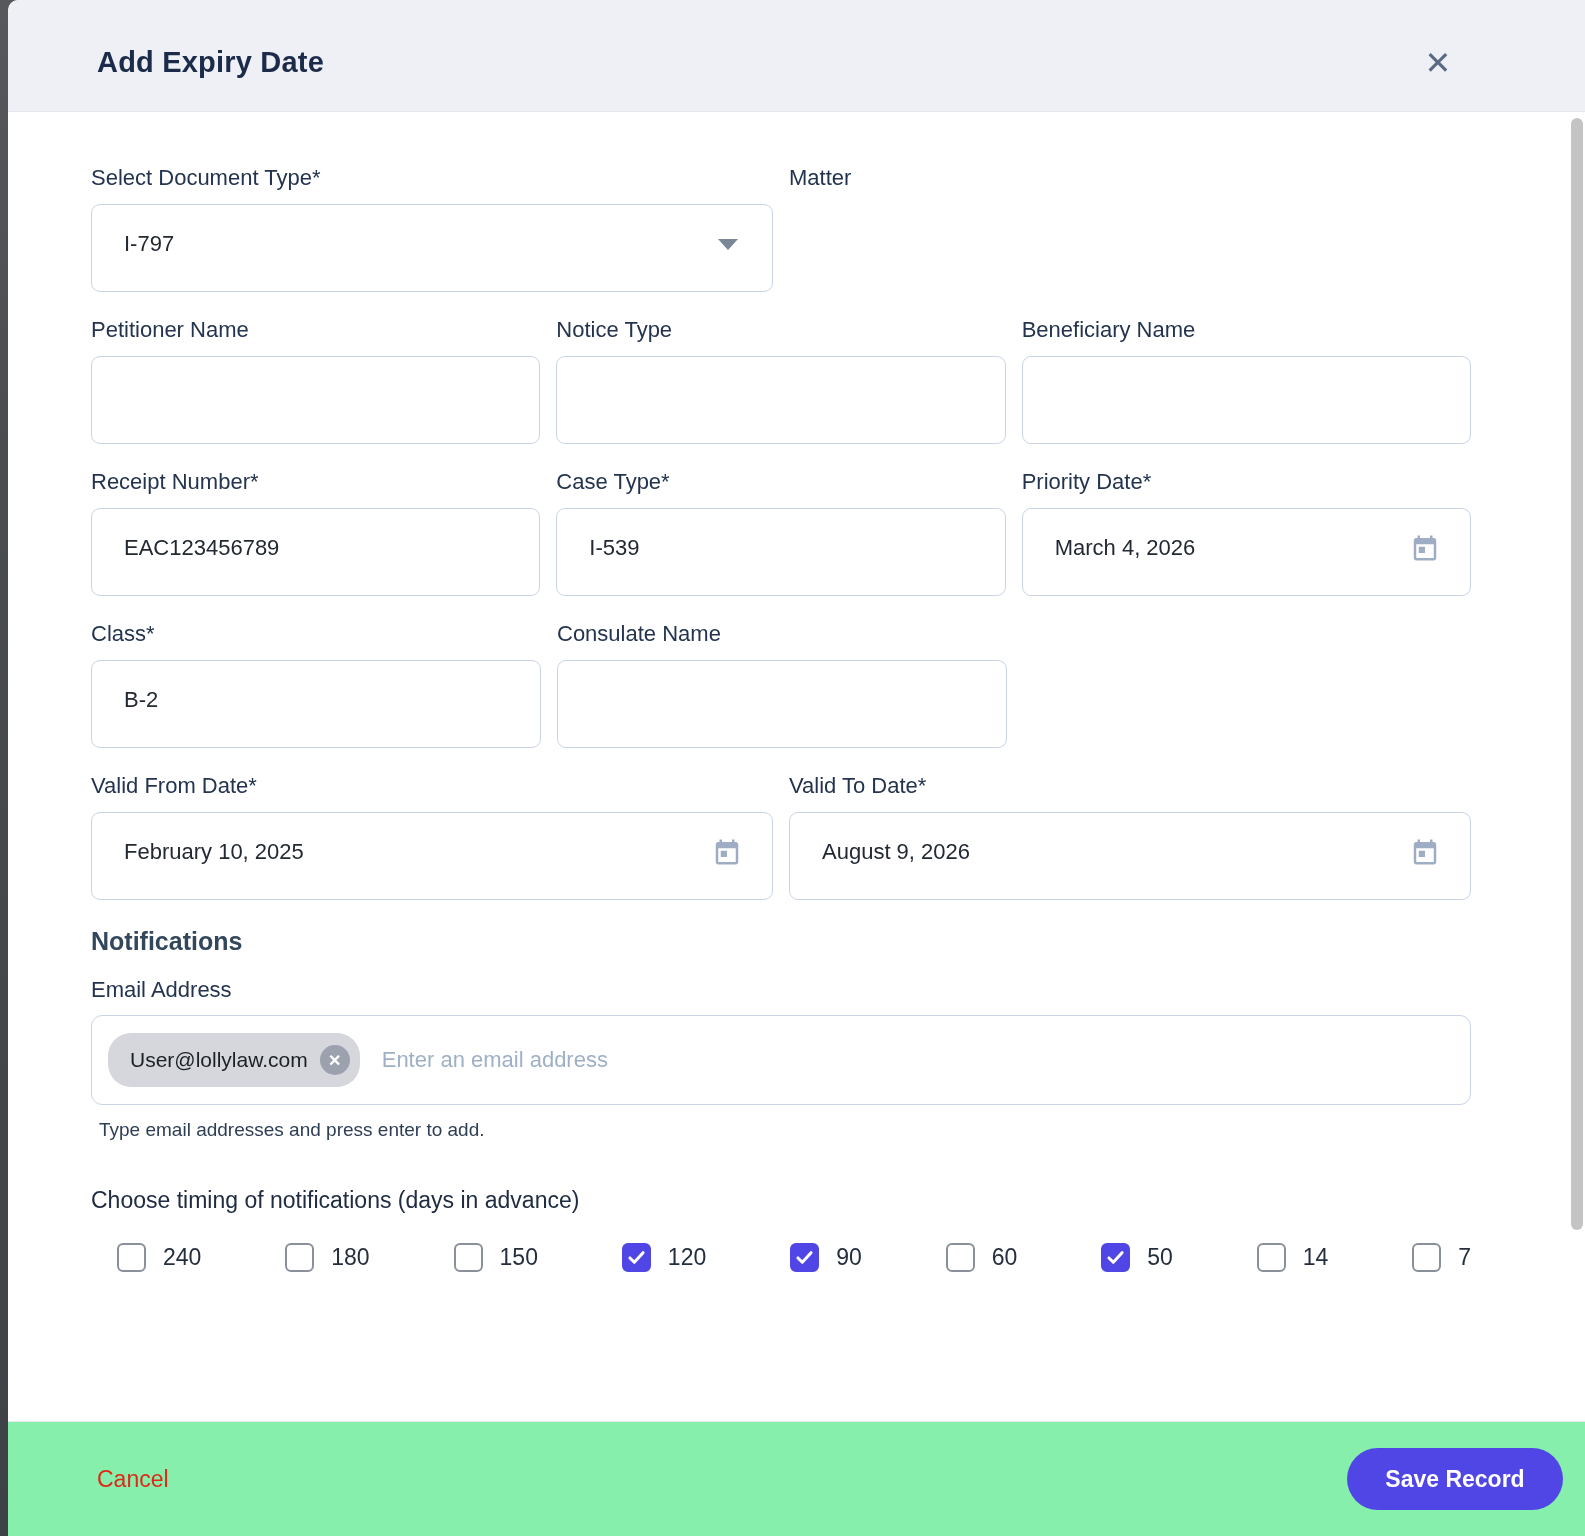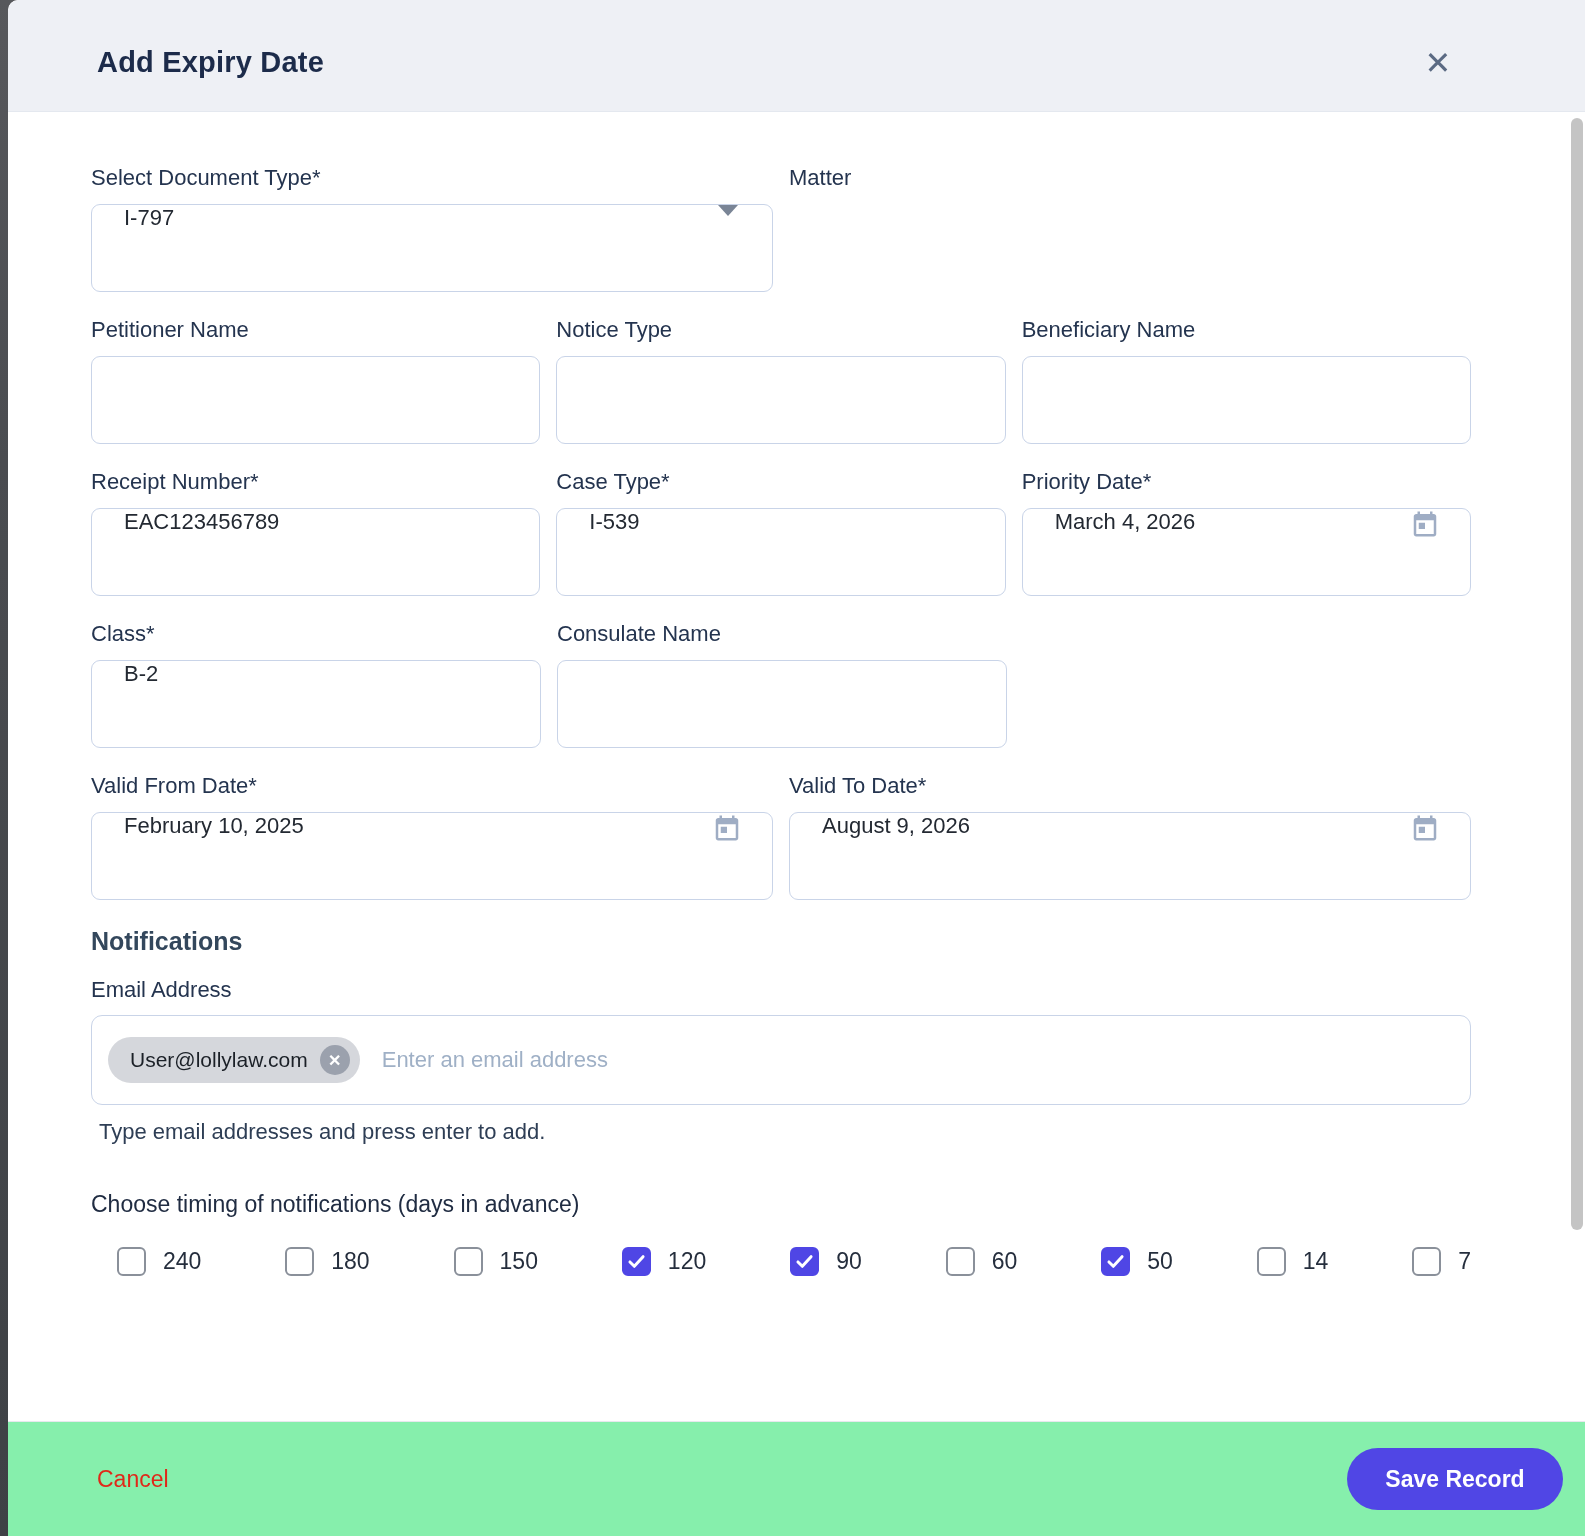--- a/index.html
+++ b/index.html
@@ -61,21 +61,21 @@
     color: #24344f;
     line-height: 24px;
     margin-bottom: 14px;
   }
   .input-box {
     height: 88px;
     border: 1px solid #c9d4e8;
     border-radius: 9px;
     background: #fff;
     display: flex;
-    align-items: flex-start;
+    align-items: center;
     padding: 0 28px 8px 32px;
     font-size: 22px;
     color: #232932;
   }
   .input-value { flex: 1 1 auto; }
   .placeholder { color: #9fb0c6; }
   .caret-down {
     width: 0; height: 0;
     border-left: 10px solid transparent;
     border-right: 10px solid transparent;
@@ -101,21 +101,21 @@
   .email-input {
     margin-top: 13px;
     height: 90px;
     border: 1px solid #c9d4e8;
     border-radius: 11px;
     display: flex;
     align-items: center;
     padding: 0 20px 0 16px;
   }
   .email-chip {
-    height: 46px;
+    height: 54px;
     background: #d5d7dc;
     border-radius: 23px;
     display: flex;
     align-items: center;
     padding: 0 10px 0 22px;
     gap: 12px;
   }
   .chip-text { font-size: 21px; color: #1b2027; }
   .chip-remove {
     width: 30px; height: 30px;
@@ -129,21 +129,21 @@
     border: none;
   }
   .email-placeholder {
     margin-left: 22px;
     font-size: 22px;
     color: #9fb0c6;
   }
   .email-helper {
     margin-top: 14px;
     margin-left: 8px;
-    font-size: 22px;
+    font-size: 19px;
     color: #2e3e55;
   }
   .timing-label {
     margin-top: 46px;
     font-size: 23px;
     color: #202c42;
     line-height: 26px;
   }
   .timing-row {
     margin-top: 30px;

